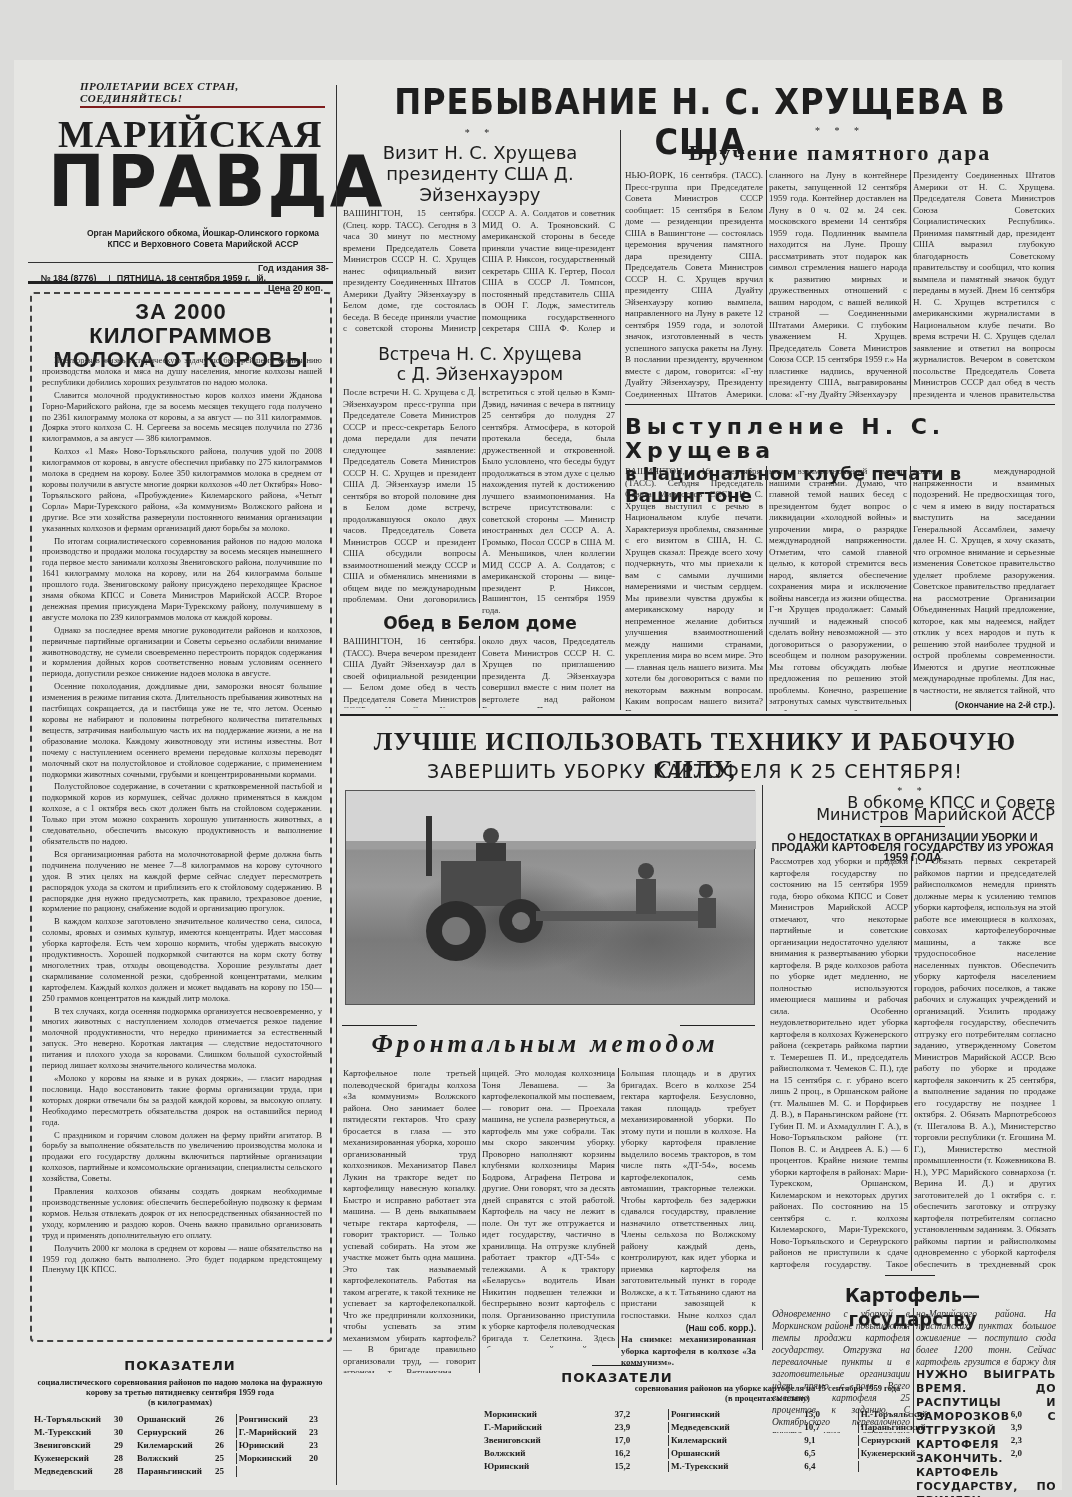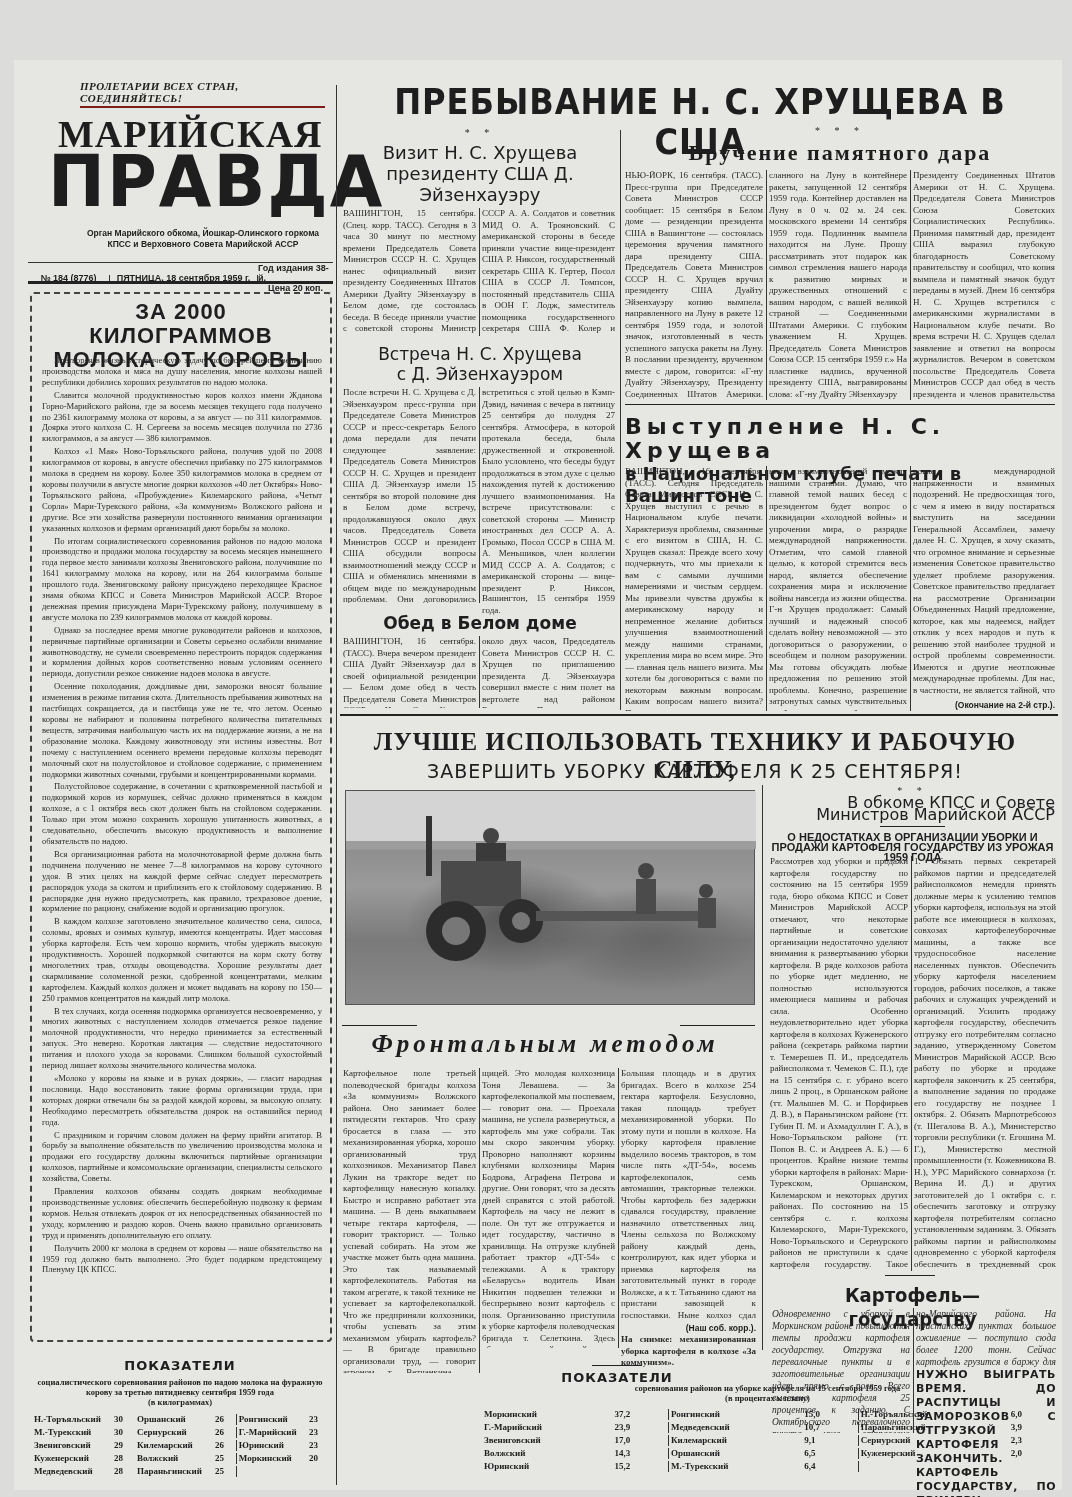--- a/index.html
+++ b/index.html
@@ -271,21 +271,21 @@
     <tr>
           <td>Звениговский</td>
           <td class="num">17,0</td>
           <td class="sep">Килемарский</td>
           <td class="num">9,1</td>
           <td class="sep">Сернурский</td>
           <td class="num">2,3</td>
         </tr>
     <tr>
           <td>Волжский</td>
-          <td class="num">14,3</td>
+          <td class="num">16,2</td>
           <td class="sep">Оршанский</td>
           <td class="num">6,5</td>
           <td class="sep">Куженерский</td>
           <td class="num">2,0</td>
         </tr>
     <tr>
           <td>Юринский</td>
           <td class="num">15,2</td>
           <td class="sep">М.-Турекский</td>
           <td class="num">6,4</td>

